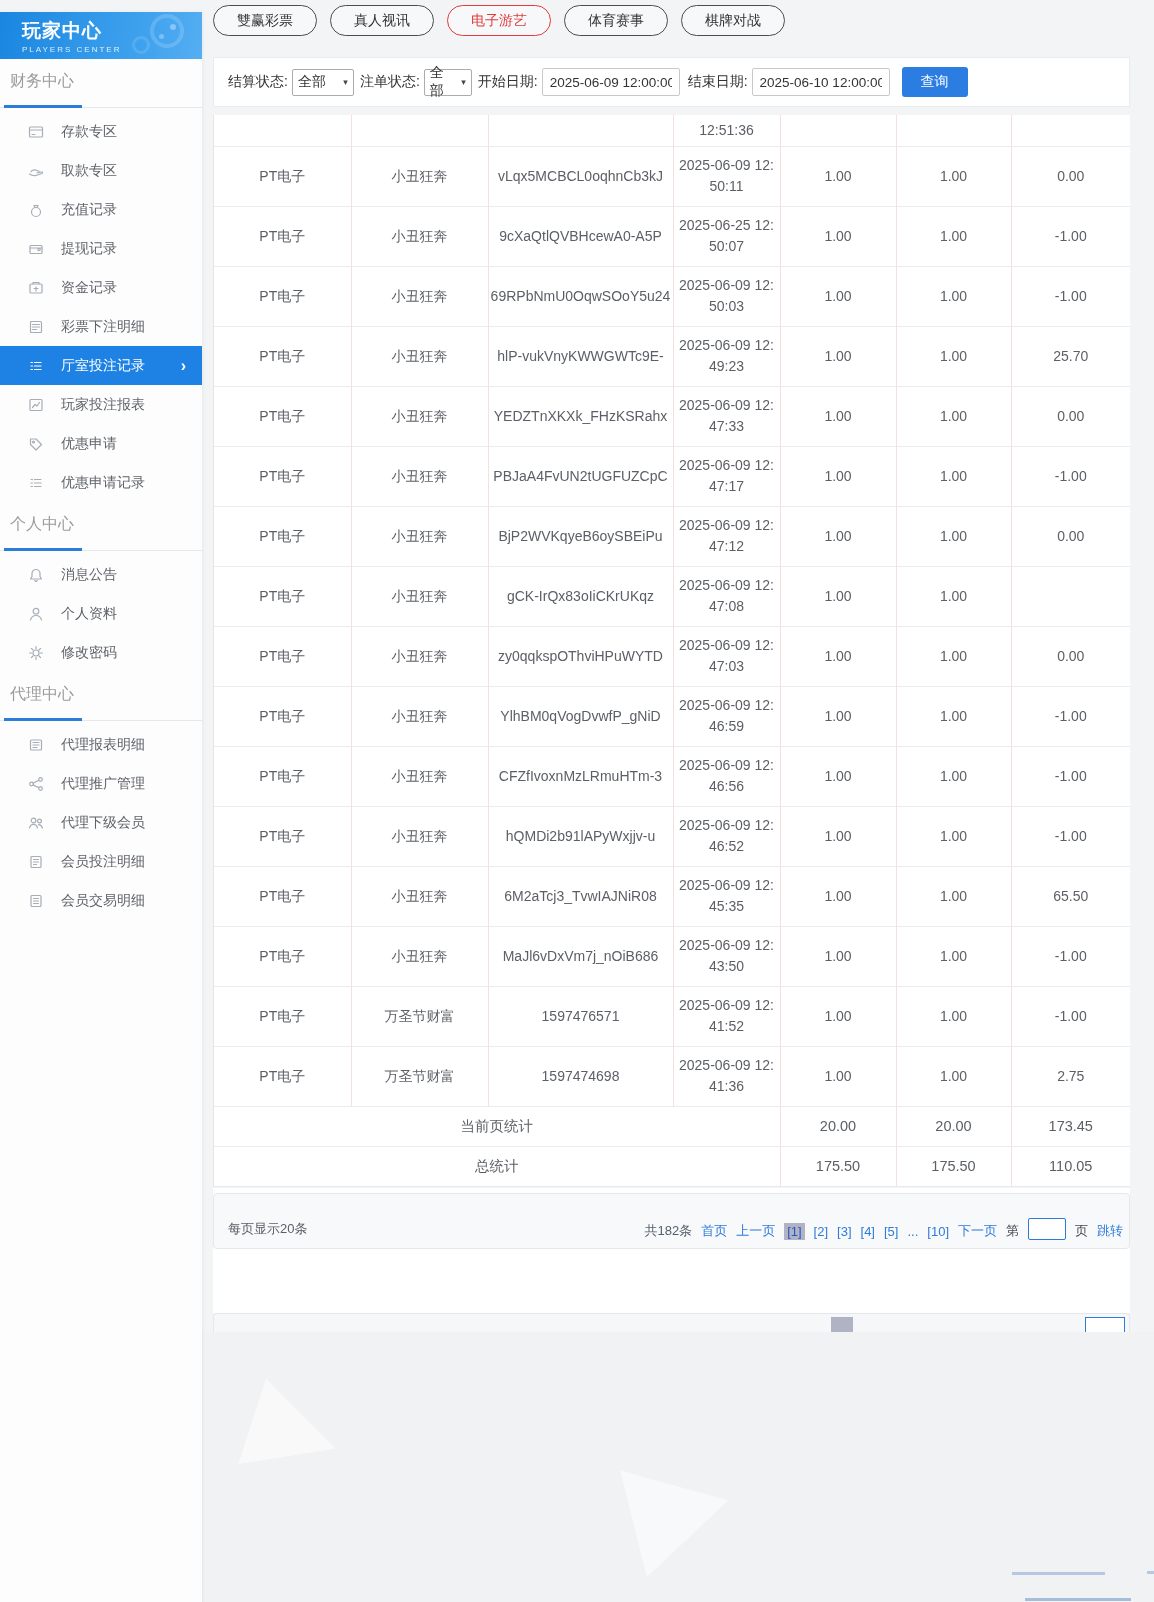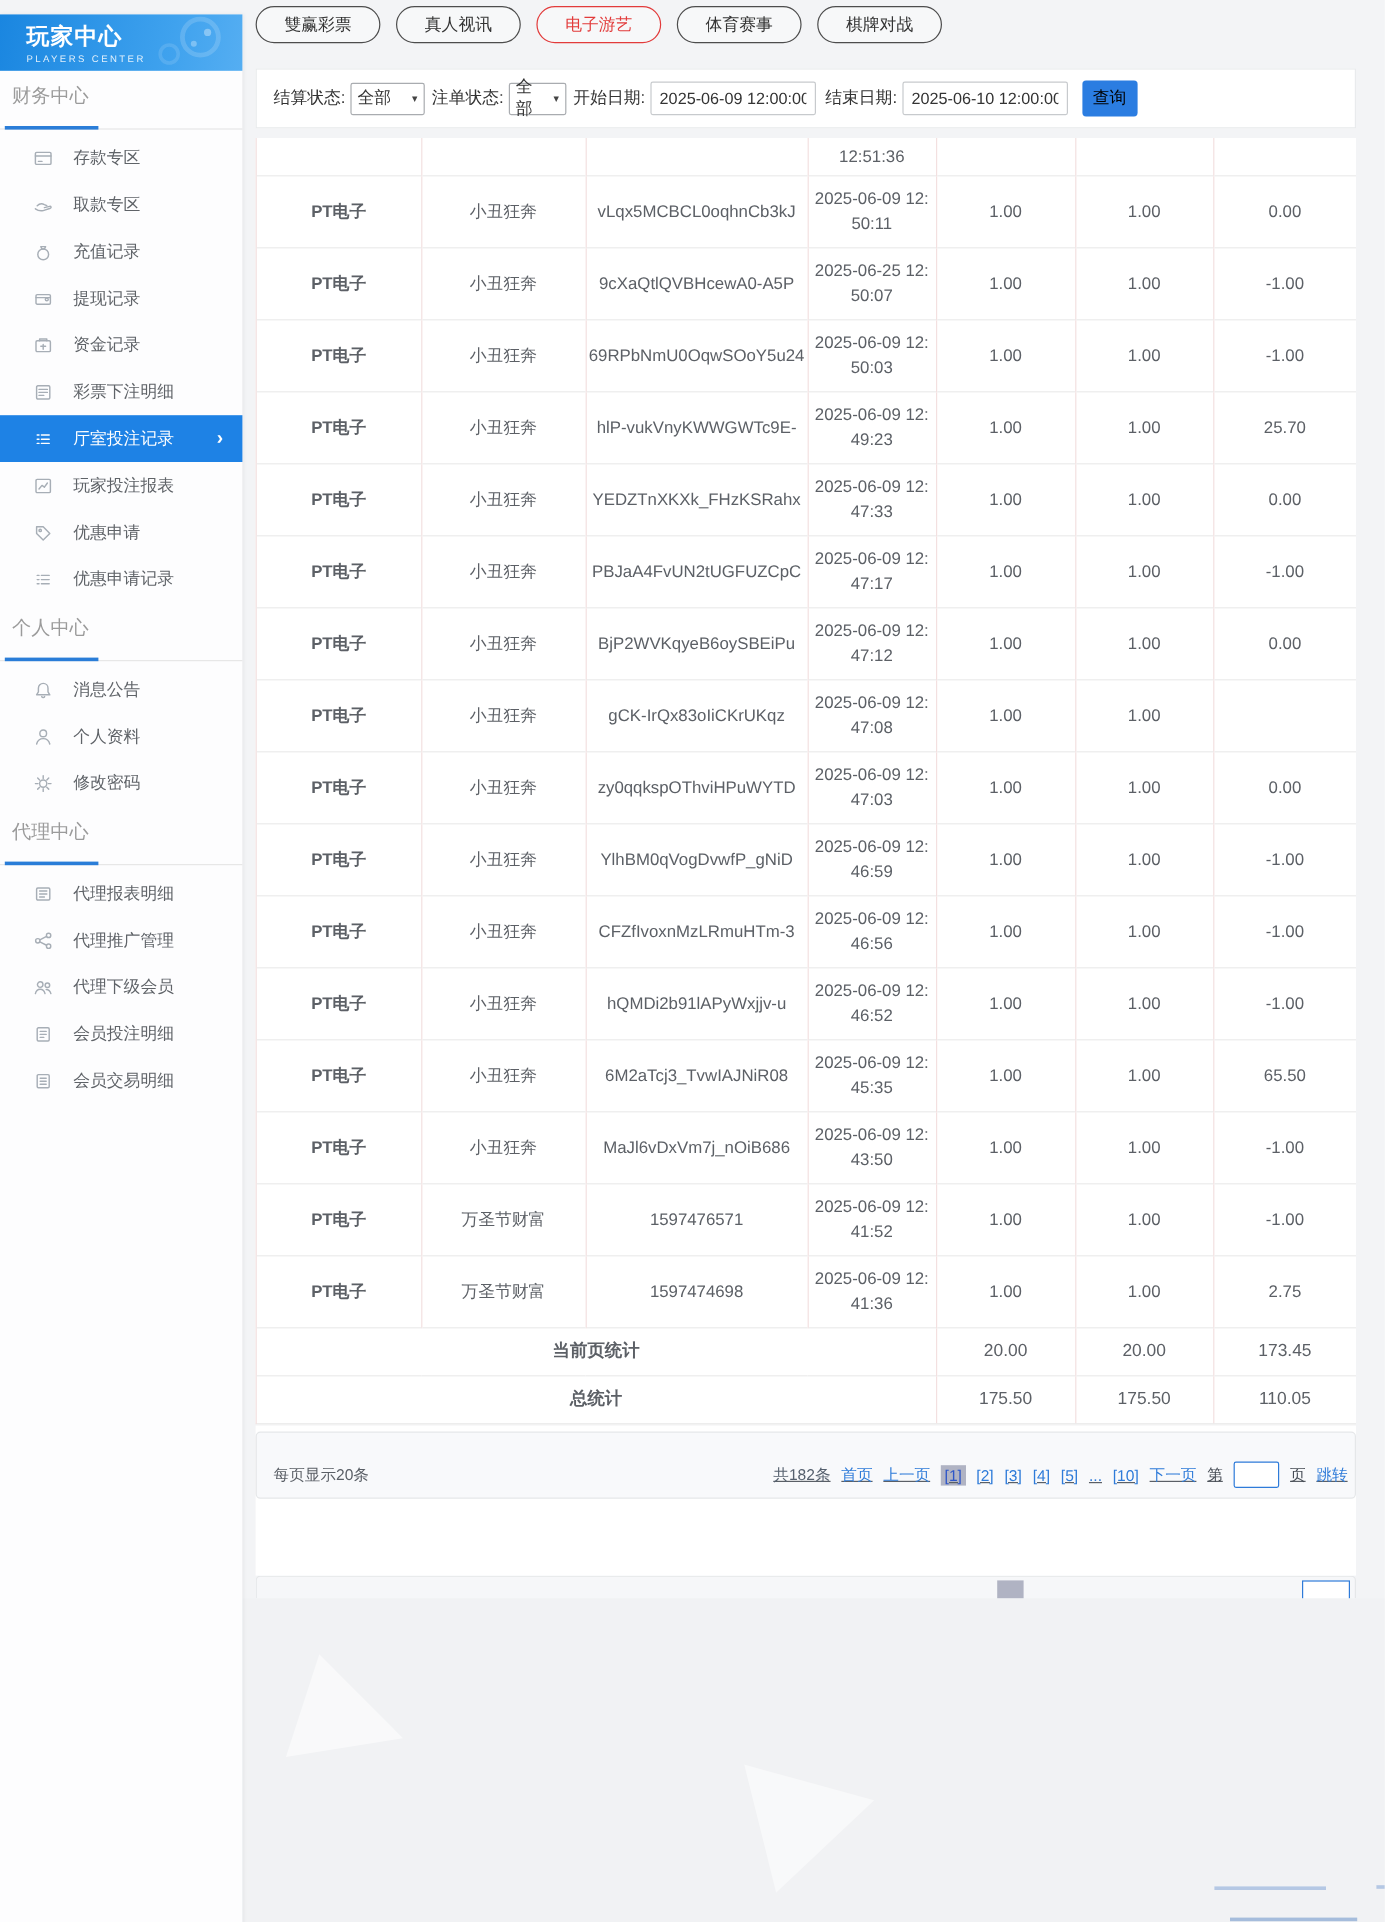--- a/index.html
+++ b/index.html
@@ -34,35 +34,35 @@
 .tab { height:31px; padding:0 23px; display:flex; align-items:center; border:1.5px solid #4d4d4d; border-radius:16px; background:#f7f8f9; font-size:14px; color:#333; cursor:pointer; white-space:nowrap; }
 .tab.active { border-color:#e23b3b; color:#e23b3b;text-align:center; }
 
 .filter-panel { position:absolute; top:57px; left:0; width:917px; height:50px; background:#fff; border:1px solid #e9ebed; display:flex; align-items:center; padding-left:14px; font-size:14px; color:#333; }
 .flabel { margin-right:4px; white-space:nowrap; }
 .sel { border:1px solid #a9acb0; border-radius:2px; height:27px; display:flex; align-items:center; justify-content:space-between; padding:0 5px; background:#fff; cursor:pointer; margin-right:6px; }
 .sel1 { width:62px; }
 .sel2 { width:48px; }
 .sel .car { font-size:9px; color:#444; margin-left:4px; }
 .inp { border:1px solid #c7cacd; border-radius:2px; height:28px; width:138px; padding:0 7px; background:#fff; font-size:13.5px; color:#333; font-family:"Liberation Sans","DejaVu Sans",sans-serif; margin-right:8px; }
-.btn-search { margin-left:4px; width:46px; height:30px; background:#2b7de1; color:#000000; border:none; border-radius:3px; font-size:14px; cursor:pointer; }
+.btn-search { margin-left:4px; width:66px; height:30px; background:#2b7de1; color:#ffffff; border:none; border-radius:3px; font-size:14px; cursor:pointer; }
 
 
 .table-wrap { position:absolute; top:115px; left:0; width:917px; background:#fff; border-bottom:1px solid #e9e9e9; border-left:1px solid #f3e0e0; }
 table { width:916px; border-collapse:collapse; table-layout:fixed; }
 td { border-left:1px solid #f3e0e0; border-top:1px solid #ececec; text-align:center; vertical-align:middle; font-size:14px; color:#5c6066; line-height:21px; padding:2px; word-break:break-all; }
-td:first-child { border-left:none;font-weight:bold; }
+td:first-child { border-left:none; }
 tr.partial td { border-top:none; height:31px; }
 tr.datarow td { height:60px; }
 tr.statrow td { height:40px; font-size:14.5px; }
 
 
 .page-backdrop { position:absolute; top:1188px; left:0; width:917px; height:125px; background:#fff; }
 .pager { position:absolute; top:1193px; left:0; width:917px; height:56px; background:#f8f9fb; border:1px solid #e5e7e9; border-radius:4px; display:flex; align-items:center; justify-content:space-between; padding:16px 6px 0 14px; font-size:13px; color:#5a5f66; }
-.pager-right { display:flex; align-items:center; gap:9px; white-space:nowrap;text-decoration:underline; }
+.pager-right { display:flex; align-items:flex-end; gap:9px; white-space:nowrap; }
 .ptotal { color:#55606e; }
 .plink { color:#2e7bd9; text-decoration:none; cursor:pointer; }
 .pellipsis { color:#2e7bd9; }
 .pcur { background:#b0b3c3; color:#2c55c8; padding:1px 3px; cursor:pointer; }
 .jump-input { width:38px; height:22px; border:1.5px solid #2e7bd9; border-radius:2px; background:#fff; padding:0 3px; font-size:13px; }
 .jump-txt { color:#454b54; }
 
 .pager2 { position:absolute; top:1313px; left:0; width:917px; height:19px; background:#f6f7f9; border:1px solid #e5e7e9; border-bottom:none; border-radius:4px 4px 0 0; overflow:hidden; }
 .p2box1 { position:absolute; left:617px; top:3px; width:22px; height:20px; background:#b0b3c3; }
 .p2box2 { position:absolute; left:871px; top:3px; width:40px; height:20px; border:1.5px solid #2e7bd9; background:#fff; }

